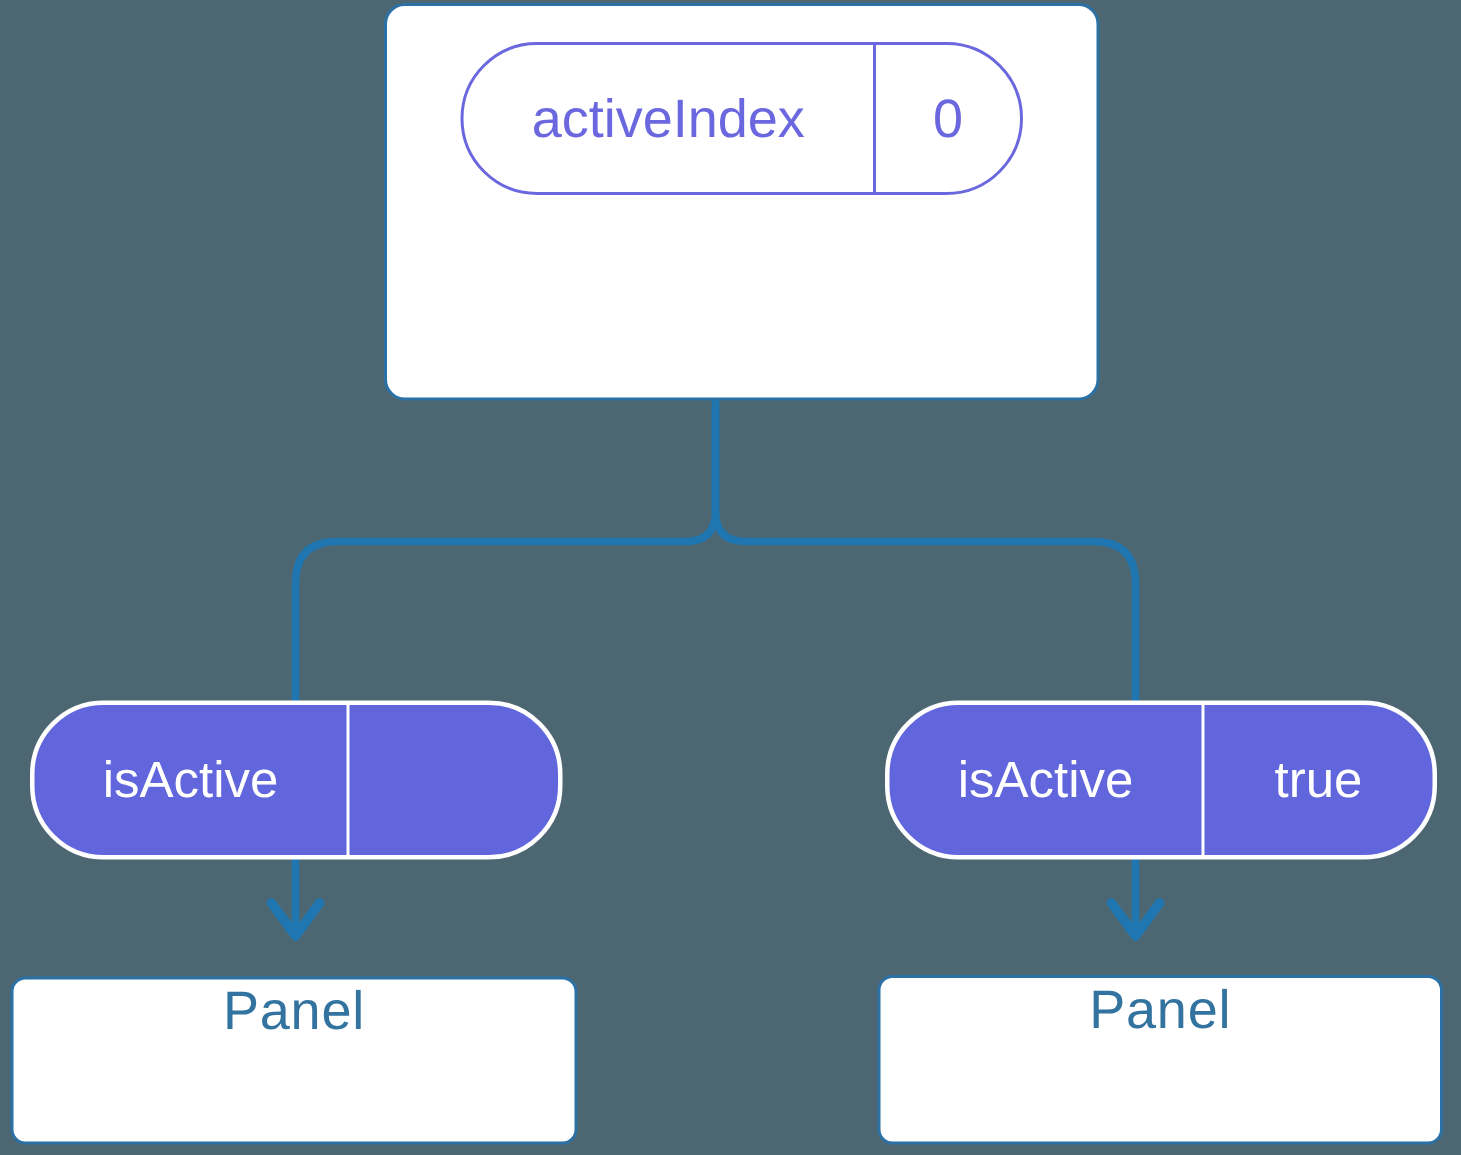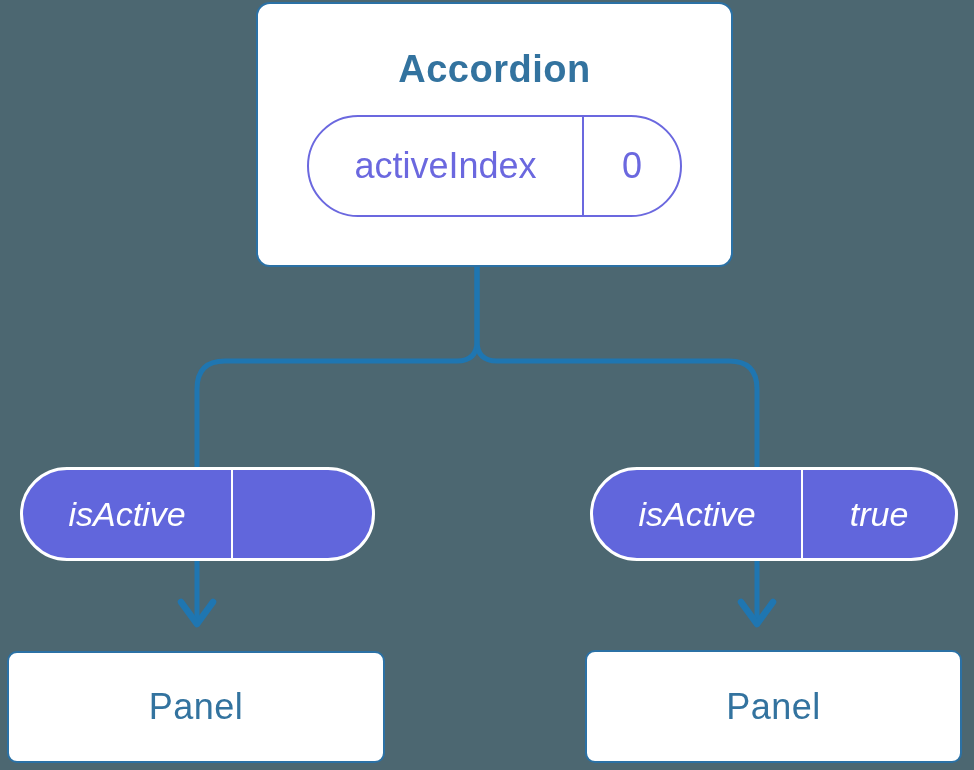--- a/index.html
+++ b/index.html
@@ -77,42 +77,41 @@
     background: var(--white);
     color: var(--purple);
     font-size: 36px;
   }
   .state-pill .seg-name {
     width: 275px;
     border-right: 2px solid var(--purple);
   }
   .state-pill .seg-value { flex: 1; }
   .prop-pill {
-    width: 355px; height: 94px;
+    width: 355px; height: 106px;
     background: var(--purple-fill);
     border: 3px solid var(--white);
     border-radius: 49px;
     color: var(--white);
     font-size: 34px;
-    font-style: italic;
   }
   .prop-pill .seg-name {
     width: 210px;
     border-right: 2px solid var(--white);
   }
   .prop-pill .seg-value { flex: 1; }
   .prop-pill-left { left: 20px; top: 467px; }
   .prop-pill-right { left: 590px; top: 467px; width: 368px; }
   .panel-card {
     width: 378px; height: 112px;
     background: var(--white);
     border: 2px solid var(--card-border);
     border-radius: 10px;
     display: flex;
-    align-items: center;
+    align-items: flex-start;
     justify-content: center;
   }
   .panel-card-left { left: 7px; top: 651px; }
   .panel-card-right { left: 585px; top: 650px; width: 377px; height: 113px; }
   .panel-title {
     font-size: 36px;
     font-weight: 500;
     color: var(--blue-text);
     letter-spacing: 0.5px;
   }
@@ -123,21 +122,20 @@
 <div class="canvas">
 
   <svg class="connector" width="974" height="770" viewBox="0 0 974 770" xmlns="http://www.w3.org/2000/svg">
     <path d="M477 267 V341 Q477 361 457 361 H225 Q197 361 197 389 V620"></path>
     <path d="M477 267 V341 Q477 361 497 361 H729 Q757 361 757 389 V620"></path>
     <path class="arrowhead" d="M181 602 L197 624 L213 602"></path>
     <path class="arrowhead" d="M741 602 L757 624 L773 602"></path>
   </svg>
 
   <div class="node accordion-card">
-    <div class="accordion-title">Accordion</div>
     <div class="pill state-pill">
       <div class="seg seg-name">activeIndex</div>
       <div class="seg seg-value">0</div>
     </div>
   </div>
 
   <div class="node pill prop-pill prop-pill-left">
     <div class="seg seg-name">isActive</div>
   </div>
 

